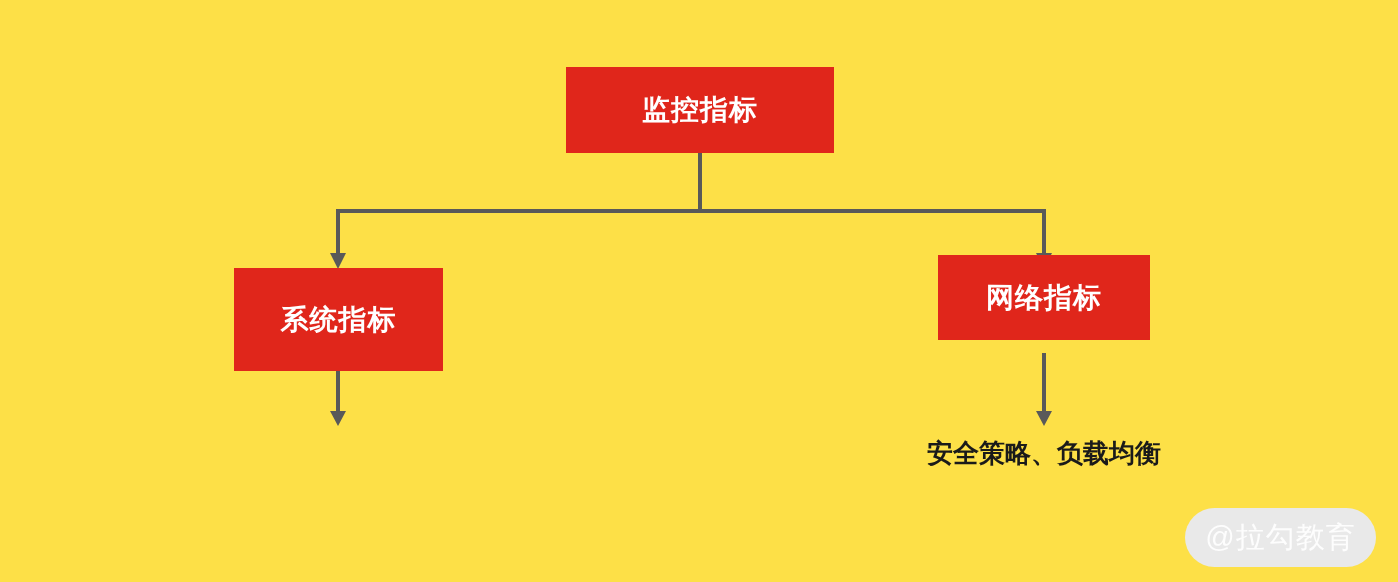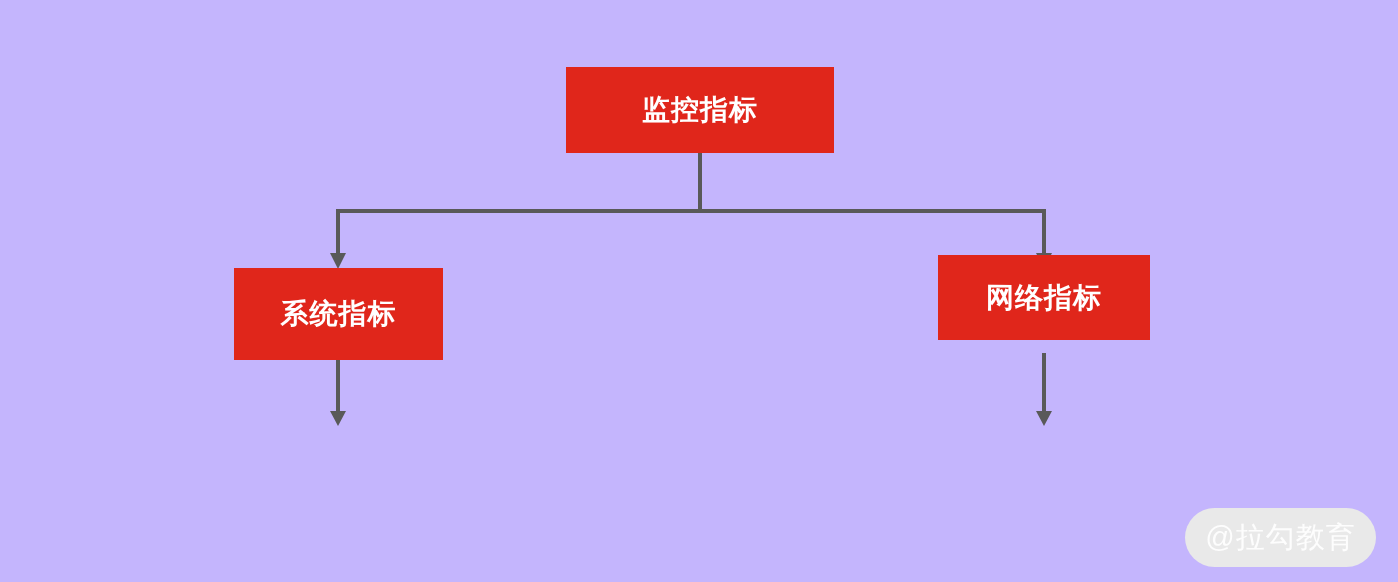--- a/index.html
+++ b/index.html
@@ -12,40 +12,40 @@
   }
   * { margin: 0; padding: 0; box-sizing: border-box; }
   html, body { background: #FFFFFF; }
   body {
     font-family: "Liberation Sans", "DejaVu Sans", sans-serif;
     width: 1398px; height: 582px; overflow: hidden;
   }
   .canvas {
     position: relative;
     width: 1398px; height: 582px;
-    background: #c4b5fd;
+    background: #fde047;
     text-decoration: underline;
   }
   .connectors {
     position: absolute; left: 0; top: 0;
     width: 1398px; height: 582px;
     pointer-events: none;
   }
   .connectors line { stroke: var(--connector); stroke-width: 4; }
   .connectors polygon { fill: var(--connector); }
   .node {
     position: absolute;
     background: var(--node-fill);
     color: var(--node-text);
     display: flex; align-items: center; justify-content: center;
     font-size: 28px; font-weight: bold;
     letter-spacing: 1px;
   }
   .node-root  { left: 566px; top: 67px;  width: 268px; height: 86px; }
-  .node-left  { left: 234px; top: 268px; width: 209px; height: 92px; }
+  .node-left  { left: 234px; top: 268px; width: 209px; height: 103px; }
   .node-right { left: 938px; top: 255px; width: 212px; height: 85px; }
   .leaf {
     position: absolute;
     color: var(--leaf-text);
     font-size: 26px; font-weight: 600;
     text-align: center;
   }
   .leaf-left  { left: 176px; top: 452px; width: 330px; line-height: 30px; }
   .leaf-right { left: 838px; top: 439px; width: 412px; line-height: 29px; }
   .watermark {
@@ -91,17 +91,18 @@
   <div class="node node-left">
     <span>系统指标</span>
   </div>
 
   <div class="node node-right">
     <span>网络指标</span>
   </div>
 
 
   <div class="leaf leaf-right">
+    <div>安全策略、负载均衡</div>
   </div>
 
   <div class="watermark">@拉勾教育</div>
 
 </div>
 
 </body></html>

